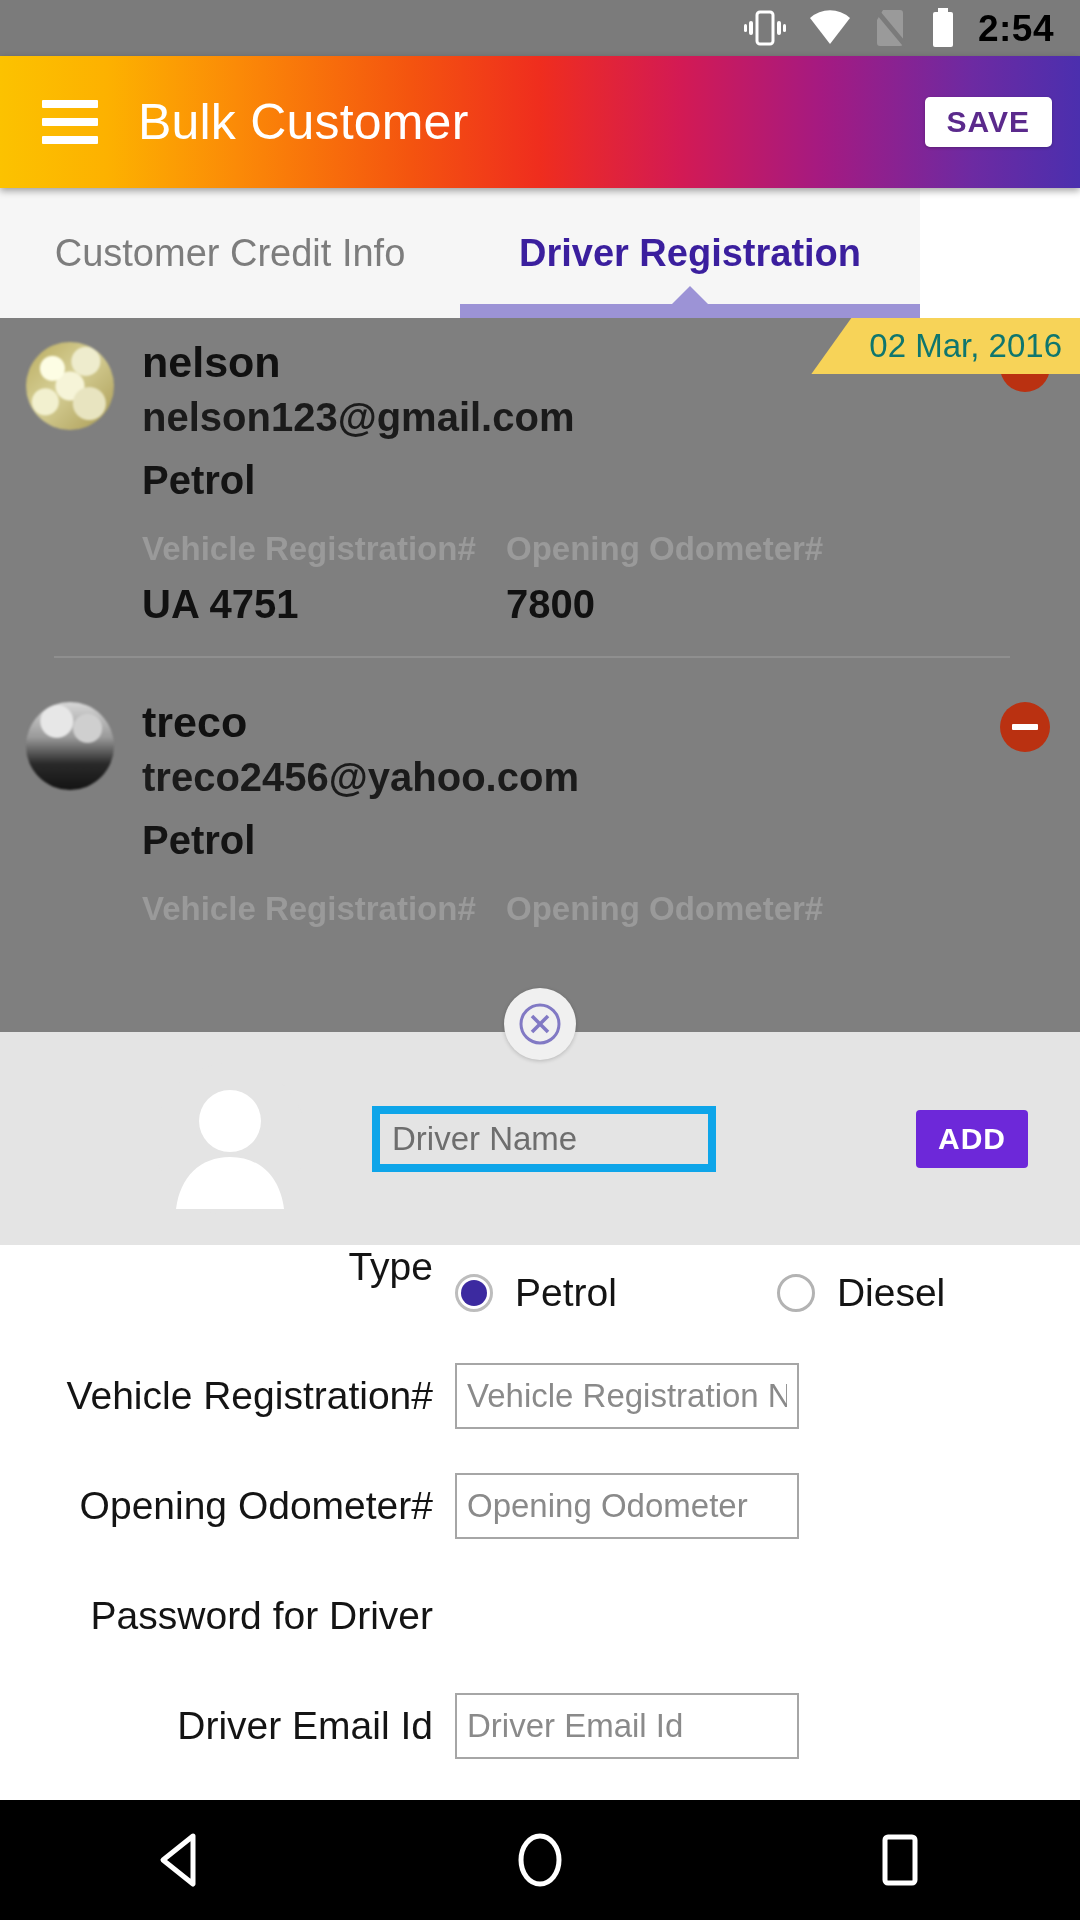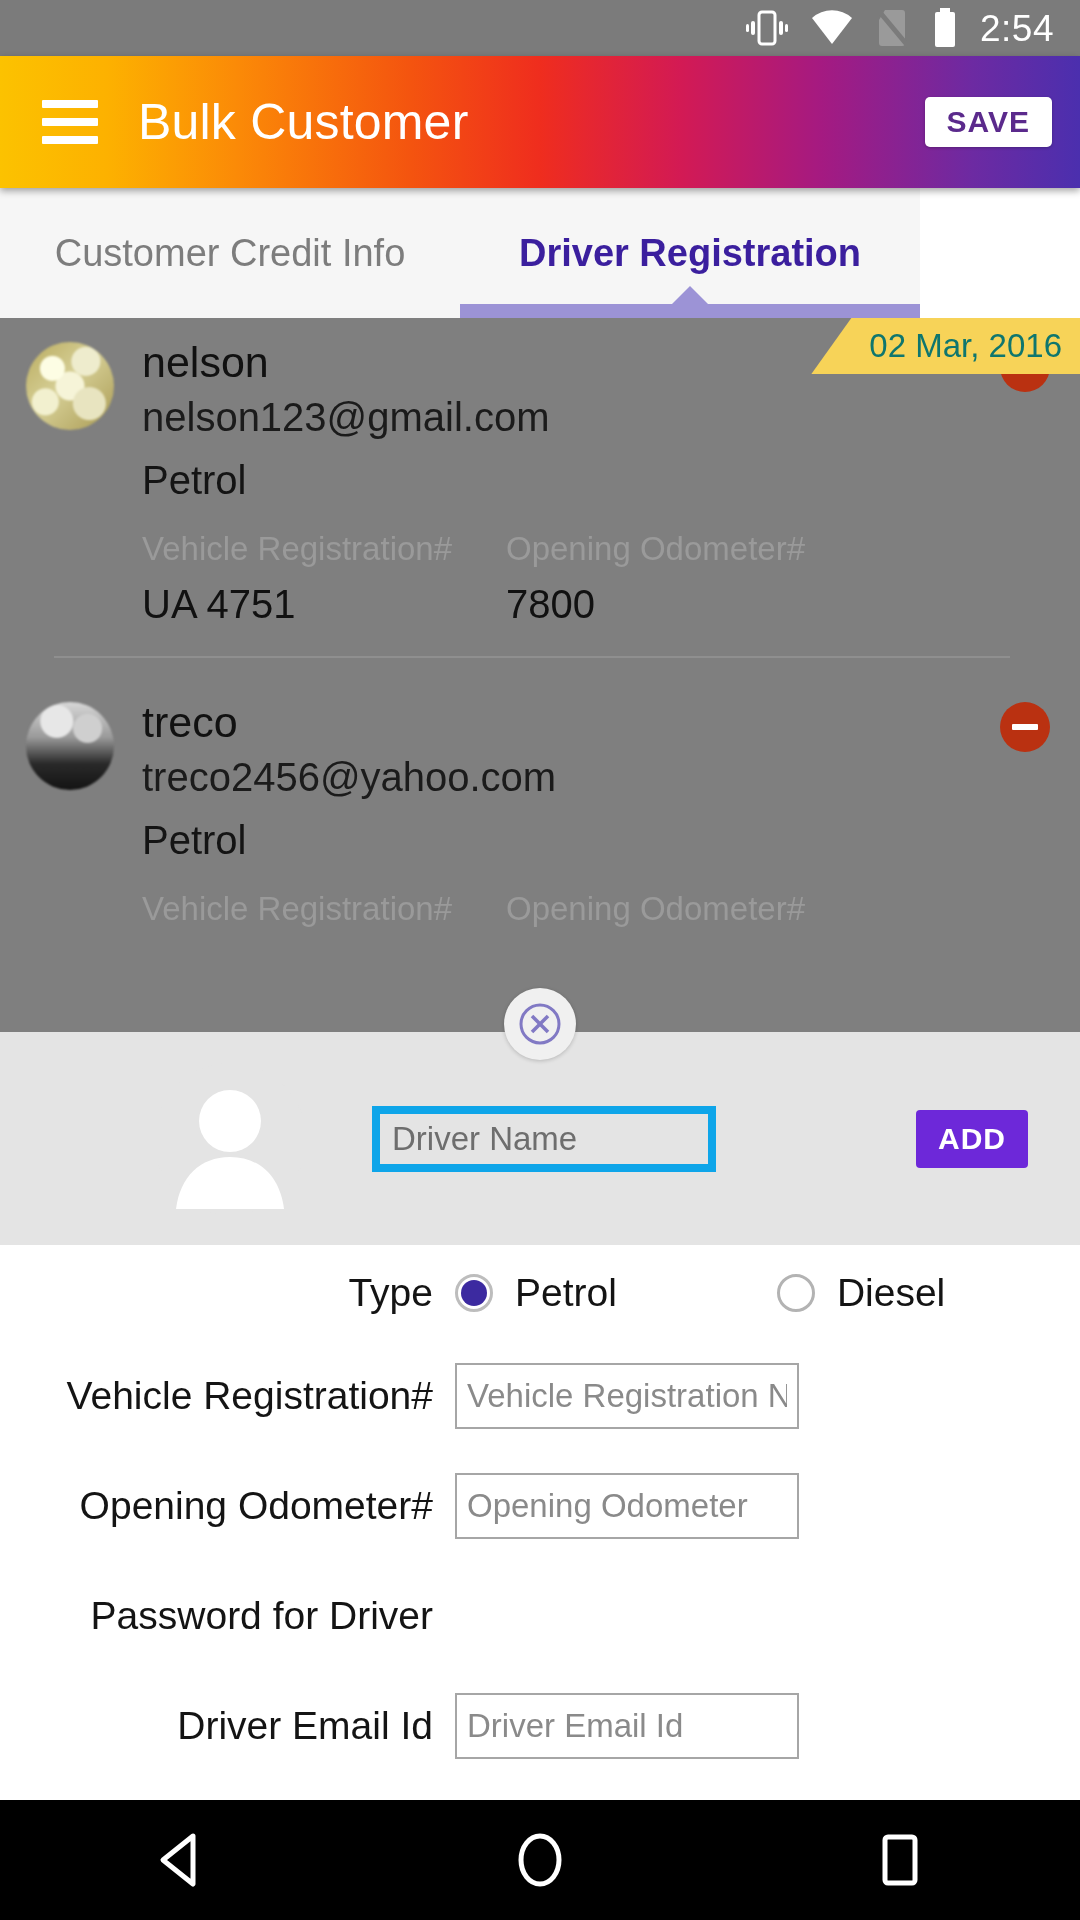--- a/index.html
+++ b/index.html
@@ -13,21 +13,21 @@
 
   
   .statusbar{
     position:absolute; top:0; left:0; width:1080px; height:56px;
     background:#7b7b7b; display:flex; align-items:center;
     justify-content:flex-end; padding-right:26px;
   }
   .st-icons{ display:flex; align-items:center; gap:22px; }
   .ic{ display:block; }
   .st-time{
-    color:#ffffff; font-size:37px; font-weight:400; margin-left:22px;
+    color:#000000; font-size:37px; font-weight:700; margin-left:22px;
     letter-spacing:0.5px; line-height:1;
   }
 
   
   .appbar{
     position:absolute; top:56px; left:0; width:1080px; height:132px;
     background:linear-gradient(90deg,
       #fcc200 0%, #fdb100 10%, #fb8a07 22%, #f4540f 38%,
       #ef2d1e 50%, #d31a54 63%, #a51a81 76%, #6d2aa2 90%, #4b2fae 100%);
     display:flex; align-items:center; padding:0 28px;
@@ -74,21 +74,21 @@
     position:absolute; top:318px; left:0; width:1080px; height:714px;
     background:#7f7f7f; overflow:hidden;
   }
   .date-ribbon{
     position:absolute; top:0; right:0; height:56px;
     background:#f7d358; color:#0f766e; font-size:33px;
     display:flex; align-items:center; padding:0 18px 0 58px;
     clip-path:polygon(40px 0, 100% 0, 100% 100%, 0 100%);
     z-index:2;
   }
-  .driver-row{ position:relative; padding:18px 42px 0 26px; }
+  .driver-row{ position:relative; padding:18px 42px 0 26px;font-weight:bold; }
   .driver-top{ display:flex; align-items:flex-start; }
   .dv-avatar{
     width:88px; height:88px; border-radius:50%; flex:none; margin-top:6px;
     filter:blur(1px);
   }
   .dv-avatar.a1{
     background:
       radial-gradient(circle at 30% 30%, #fdfde4 12px, transparent 13px),
       radial-gradient(circle at 68% 22%, #eeeccd 14px, transparent 15px),
       radial-gradient(circle at 22% 68%, #f2f0cf 13px, transparent 14px),
@@ -152,21 +152,21 @@
     width:455px; text-align:right; padding-right:22px;
     font-size:39px; color:#141414;
   }
   .finput{
     width:344px; height:66px; background:#fff; border:2px solid #a6a6a6;
     font-size:33px; color:#8a8a8a; padding:0 10px;
     font-family:"Liberation Sans", sans-serif;
   }
   .finput.mono{ font-family:"Liberation Mono", monospace; font-size:32px; }
   .finput::placeholder{ color:#8a8a8a; opacity:1; }
-  .radio-row{ display:flex; align-items:center; height:96px; }
+  .radio-row{ display:flex; height:96px; }
   .radio-row .flbl{ width:455px; text-align:right; padding-right:22px;
     font-size:39px; color:#141414; }
   .radio-opt{ display:flex; align-items:center; cursor:pointer; }
   .radio-opt.second{ margin-left:160px; }
   .radio{
     width:38px; height:38px; border-radius:50%; border:3px solid #b3b3b3;
     display:flex; align-items:center; justify-content:center; flex:none;
   }
   .radio.on{ border-color:#bdbdbd; }
   .radio.on::after{

